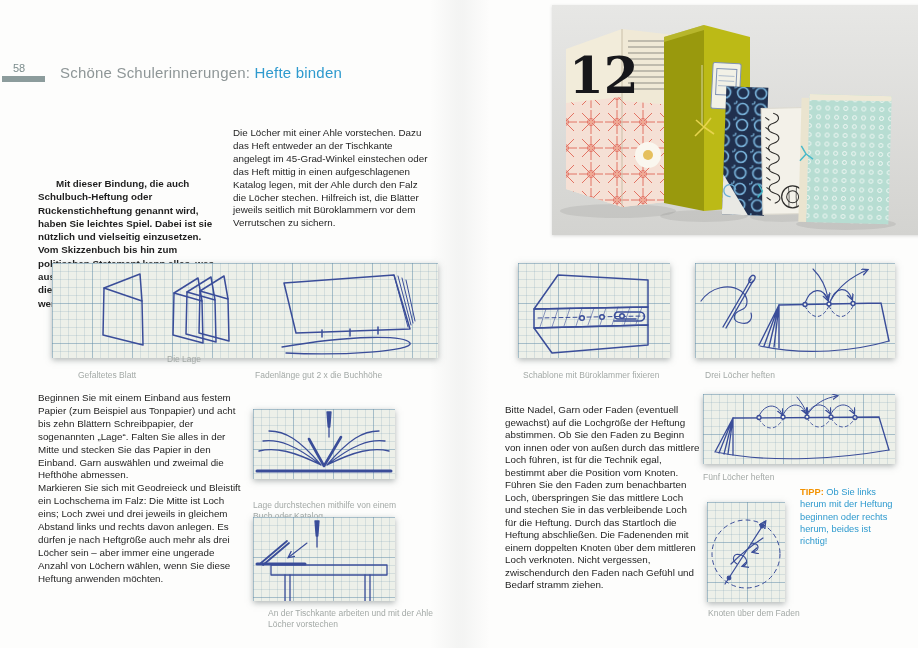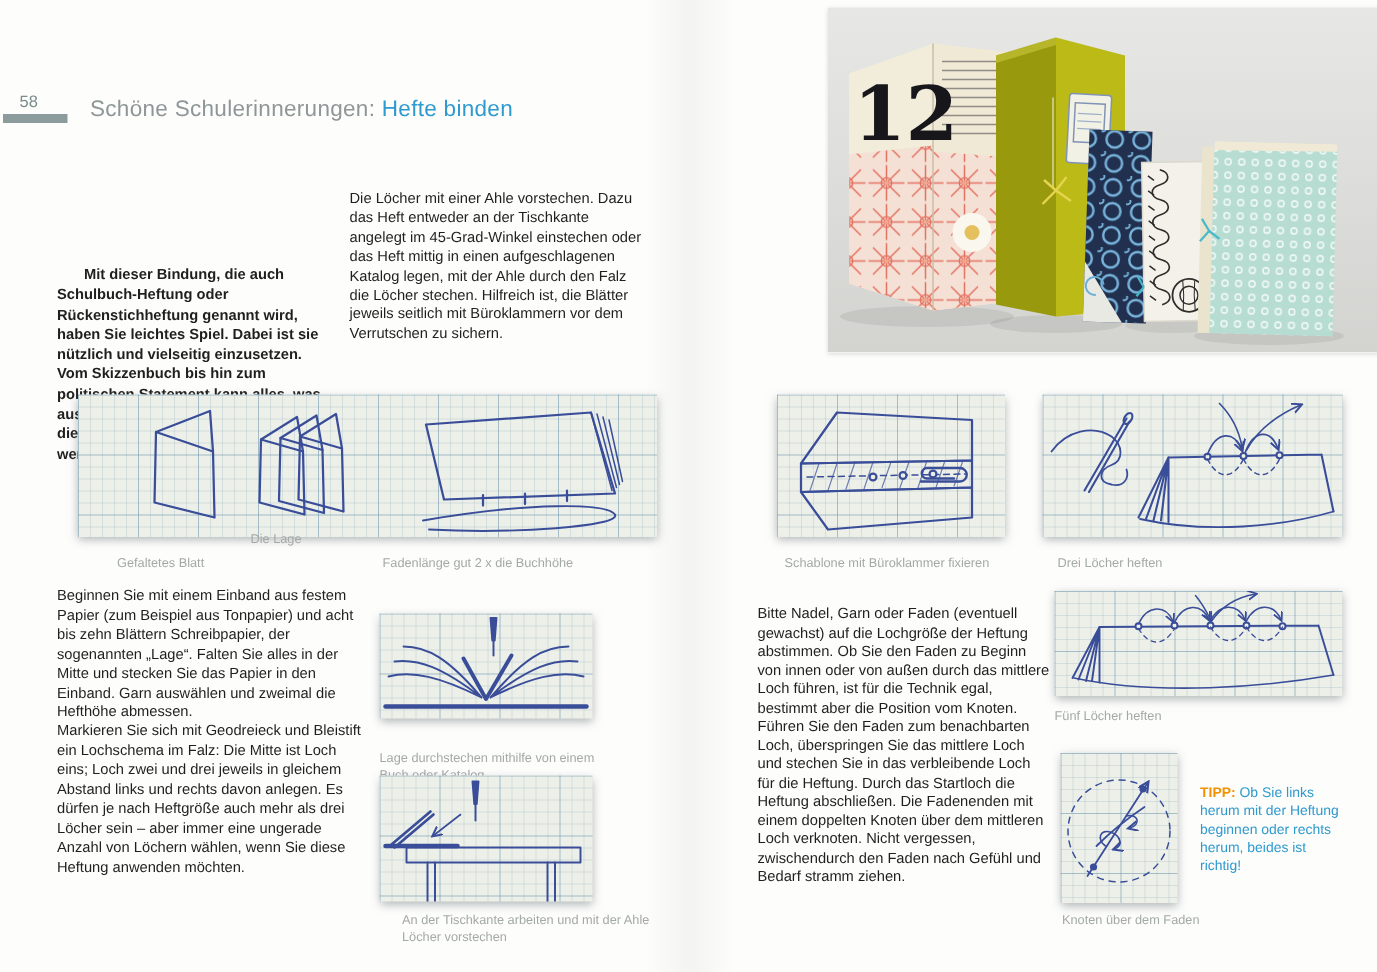--- a/index.html
+++ b/index.html
@@ -280,15 +280,15 @@
       <circle cx="39" cy="52" r="34" stroke-dasharray="4 4" stroke-width="1"></circle>
       <path d="M18 82 L58 20" marker-end="url(#ah)"></path>
       <path d="M24 62 C34 52 44 44 56 36"></path>
       <path d="M30 62 C24 58 26 50 34 53 C40 55 42 62 36 64" marker-end="url(#ah)" stroke-width="1.1"></path>
       <path d="M44 42 C52 40 54 48 46 50" marker-end="url(#ah)" stroke-width="1.1"></path>
       <circle cx="22" cy="76" r="1.8" fill="#3a4d99"></circle>
       <circle cx="55" cy="24" r="1.8" fill="#3a4d99"></circle>
     </g>
   </svg>
 </div>
-<div class="abs tip" style="left:800px;top:522px;width:99px;"><span class="tiplabel">TIPP:</span><span class="tiptext"> Ob Sie links herum mit der Heftung beginnen oder rechts herum, beides ist richtig!</span></div>
+<div class="abs tip" style="left:800px;top:486px;width:99px;"><span class="tiplabel">TIPP:</span><span class="tiptext"> Ob Sie links herum mit der Heftung beginnen oder rechts herum, beides ist richtig!</span></div>
 
 <div class="abs caption" style="left:708px;top:608px;">Knoten über dem Faden</div>
 
 </body></html>

